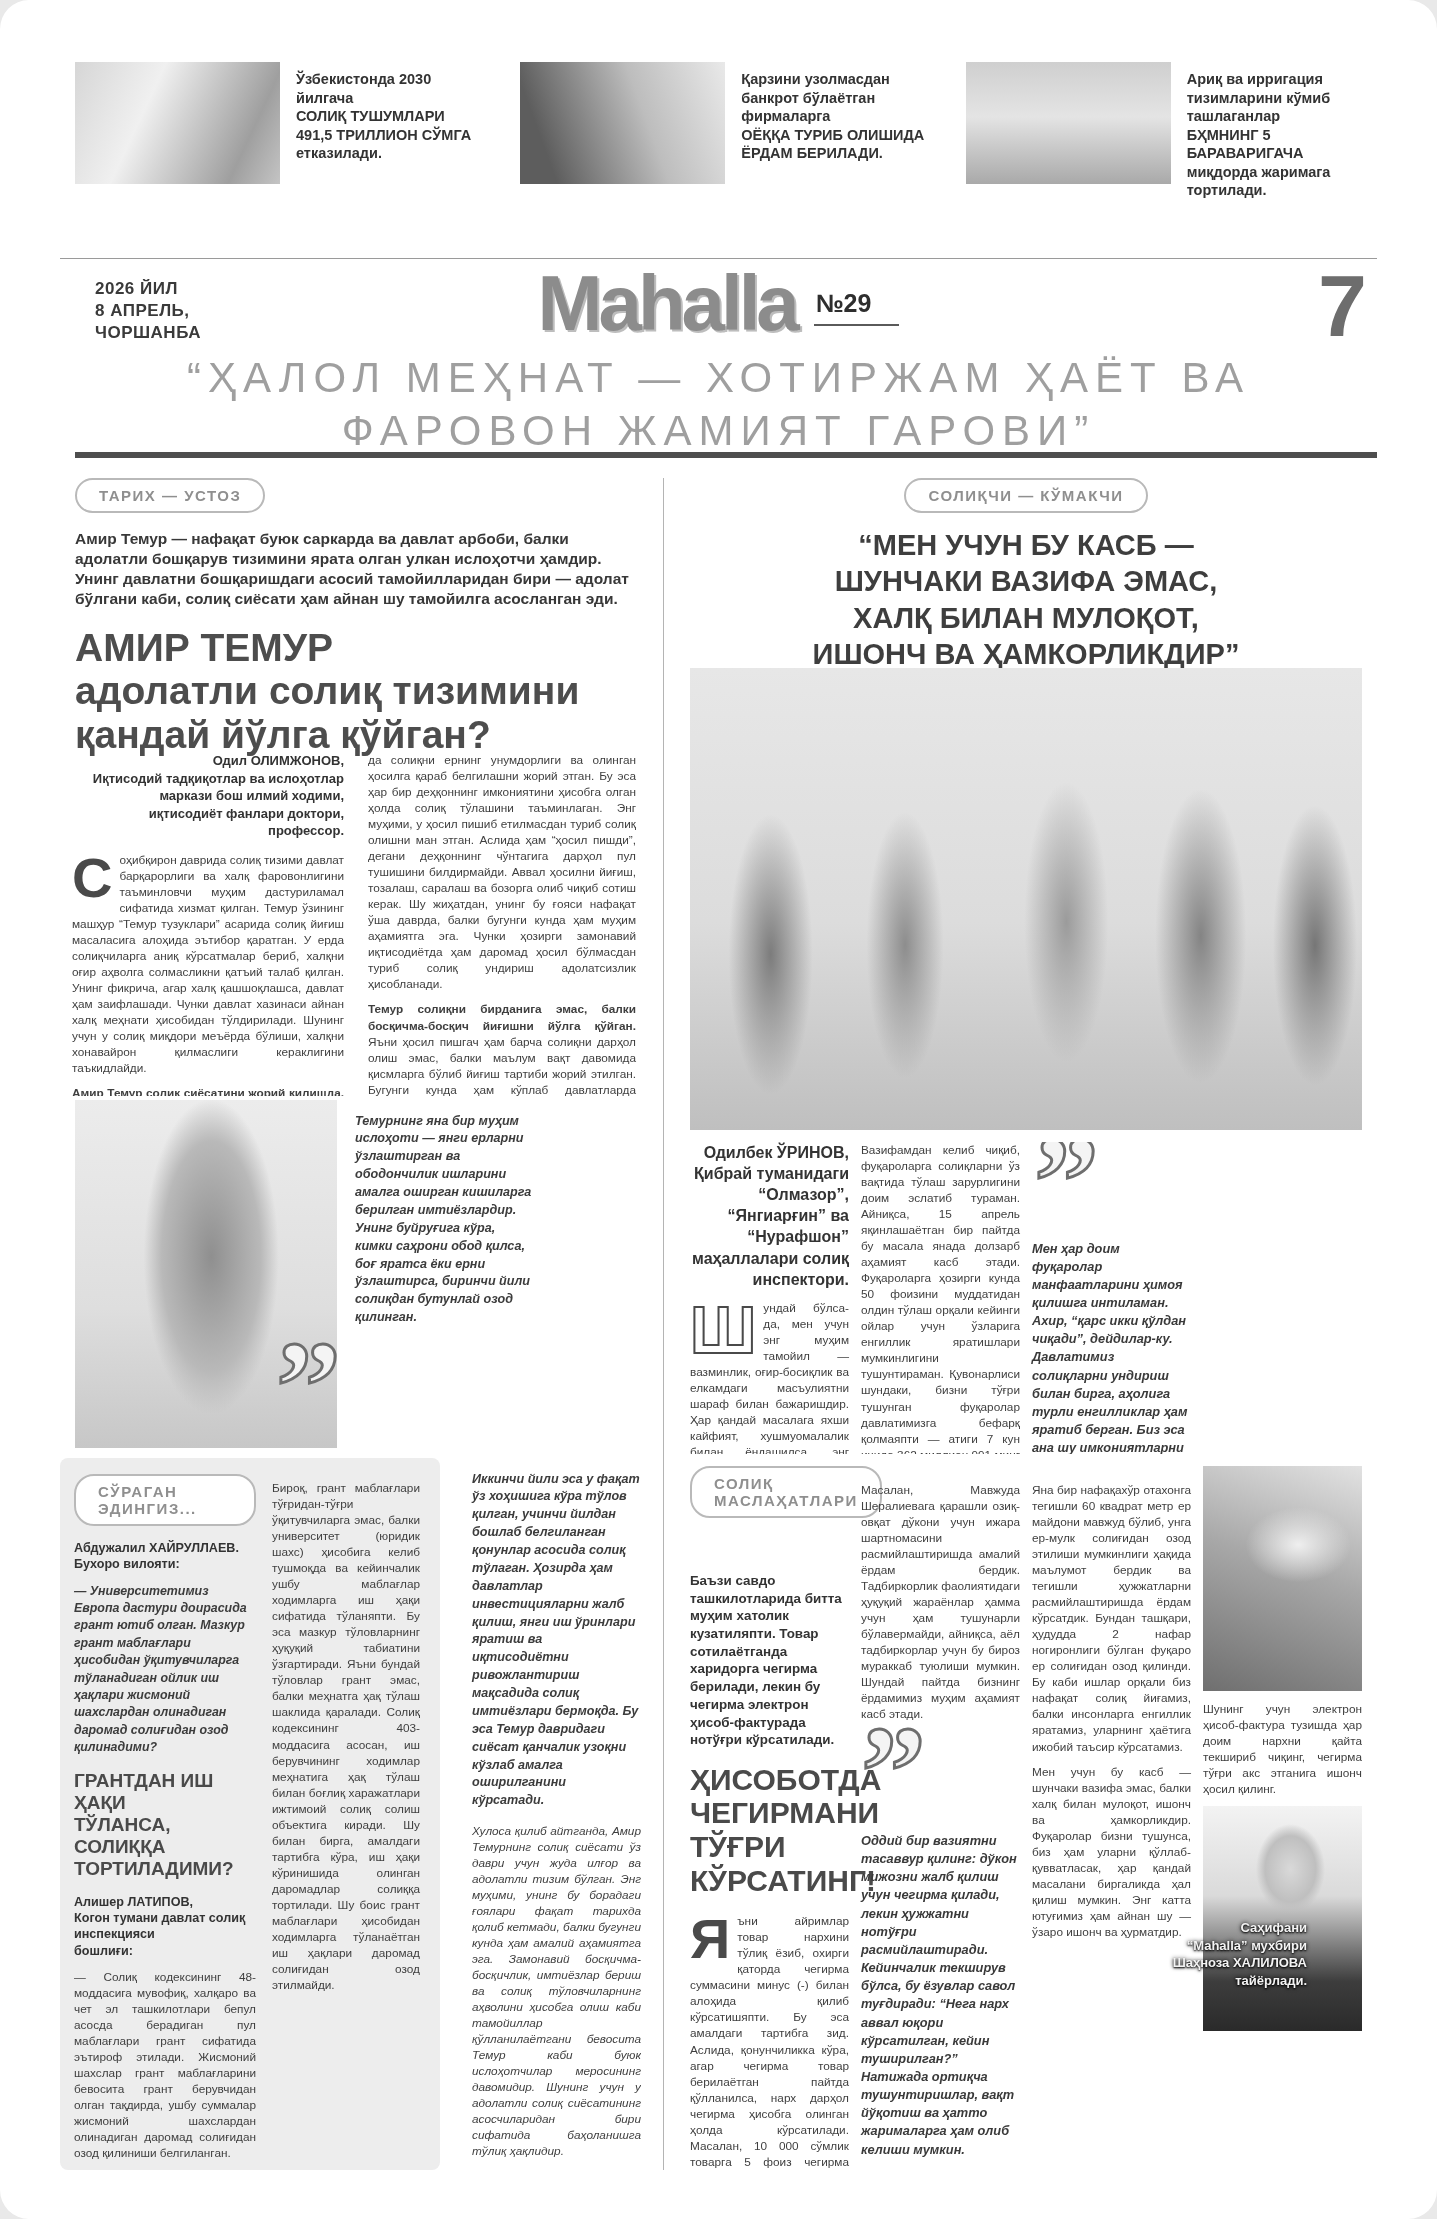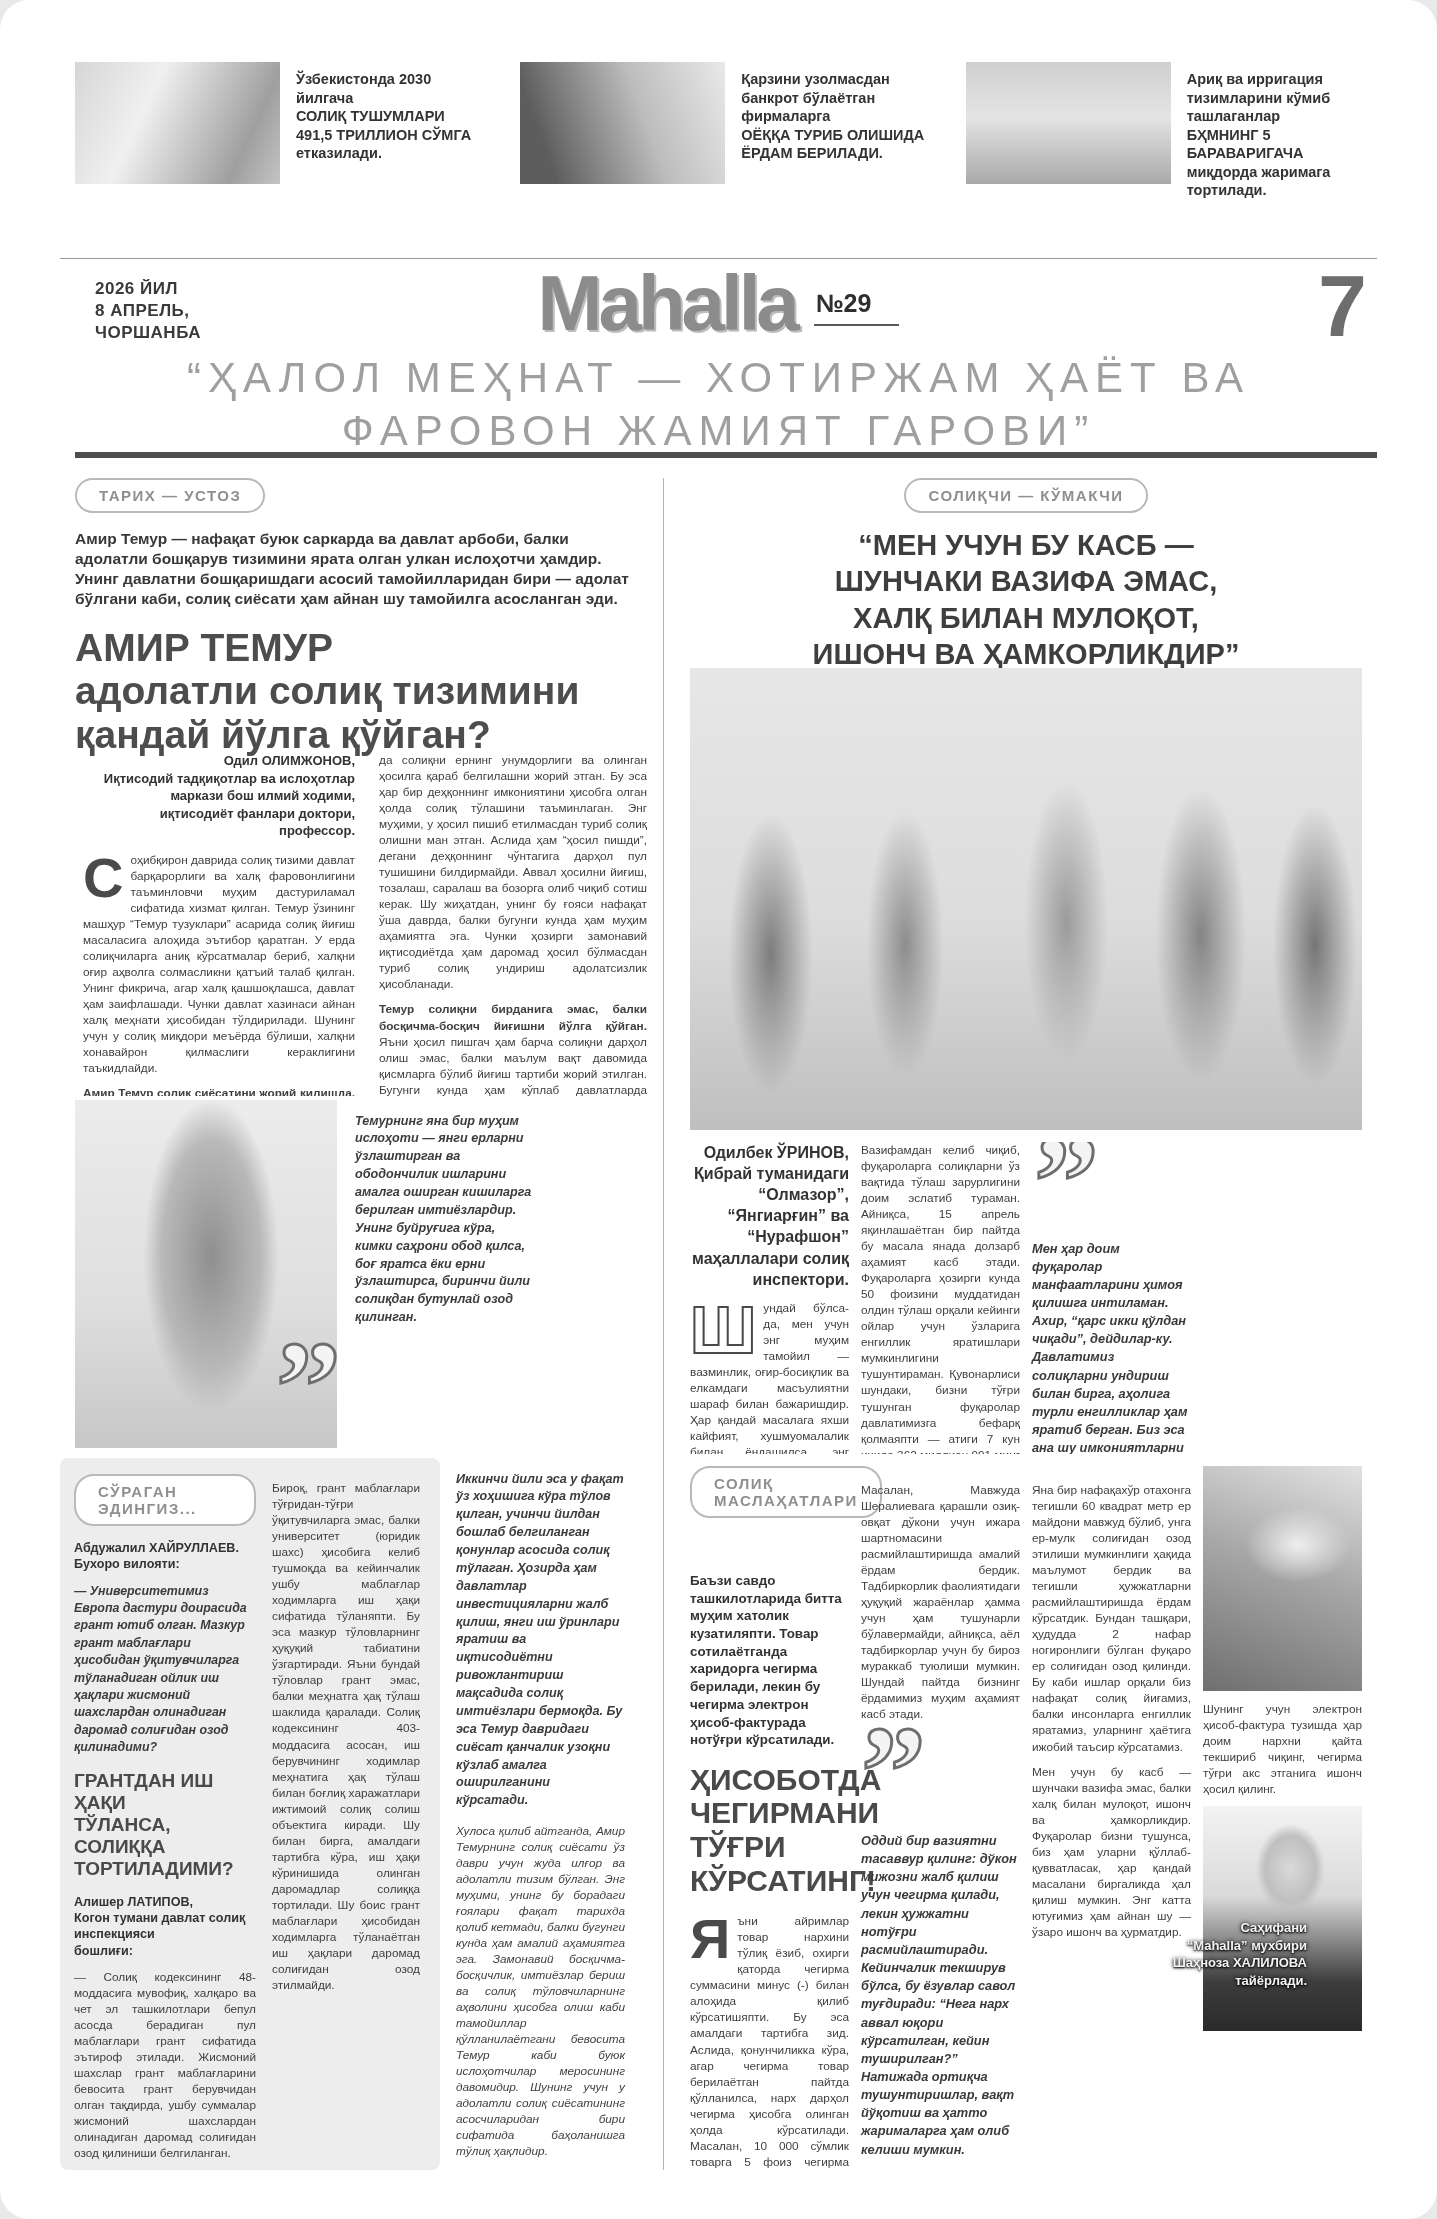--- a/index.html
+++ b/index.html
@@ -33,31 +33,31 @@
   .body{font-size:11.8px;line-height:1.36;color:#3f3f3f;margin:0 0 9px 0;text-align:justify;}
   .dropcap{float:left;font-size:56px;line-height:.8;font-weight:bold;color:#4a4a4a;padding:4px 7px 0 0;}
   .dropcap.outline{font-size:66px;color:#ffffff;-webkit-text-stroke:2px #4a4a4a;text-shadow:0 0 1px #4a4a4a;}
   .bigquote{font-size:130px;font-weight:bold;line-height:.55;color:#f4f4f4;
             -webkit-text-stroke:3px #6e6e6e;font-family:"Liberation Serif",serif;}
   .ml{white-space:pre-line;}
   
   .left-half{position:absolute;left:75px;top:478px;width:566px;}
   .history-lede{font-size:15.5px;font-weight:bold;line-height:1.3;color:#383838;margin:16px 0 0 0;}
   .history-headline{font-size:39px;font-weight:bold;color:#4d4d4d;line-height:1.12;margin:16px 0 0 0;white-space:pre-line;}
-  .bandB{position:absolute;left:83px;top:752px;width:566px;height:344px;display:flex;gap:24px;overflow:hidden;}
+  .bandB{position:absolute;left:72px;top:752px;width:566px;height:344px;display:flex;gap:24px;overflow:hidden;}
   .bandB .colA{width:272px;flex:none;}
   .bandB .colB{width:268px;flex:none;}
   .byline{font-size:13px;font-weight:bold;text-align:right;line-height:1.35;margin:0 0 12px 0;color:#333;}
   .rowC{position:absolute;left:75px;top:1100px;width:566px;height:348px;display:flex;gap:18px;}
   .statue-photo{position:relative;width:262px;height:348px;flex:none;
      background:radial-gradient(90px 210px at 52% 45%,#8f8f8f 0%,#b9b9b9 55%,transparent 75%),
                 linear-gradient(180deg,#ececec 0%,#dedede 60%,#c7c7c7 100%);}
   .statue-photo .bigquote{position:absolute;right:-4px;bottom:26px;}
   .hl-col{width:178px;flex:none;font-size:12.6px;font-weight:bold;font-style:italic;line-height:1.42;color:#3c3c3c;}
-  .rowD{position:absolute;left:60px;top:1458px;width:581px;height:712px;display:flex;gap:16px;overflow:hidden;}
+  .rowD{position:absolute;left:60px;top:1458px;width:581px;height:712px;display:flex;gap:16px;overflow:hidden;justify-content:space-between;}
   .qa-box{width:380px;flex:none;background:#ededed;border-radius:8px;padding:16px 14px;display:flex;gap:16px;box-sizing:border-box;overflow:hidden;}
   .qa-col1{width:182px;flex:none;}
   .qa-col2{width:148px;flex:none;padding-top:6px;}
   .qa-name{font-size:12.6px;font-weight:bold;line-height:1.3;margin:14px 0 10px 0;color:#333;}
   .qa-question{font-size:12.4px;font-weight:bold;font-style:italic;line-height:1.4;color:#3c3c3c;margin:0 0 14px 0;}
   .qa-headline{font-size:19px;font-weight:bold;color:#4a4a4a;line-height:1.15;margin:4px 0 14px 0;white-space:pre-line;}
   .colD-right{width:169px;flex:none;padding-top:0;}
   .concl{font-style:italic;}
   
   .right-half{position:absolute;left:690px;top:478px;width:672px;}

